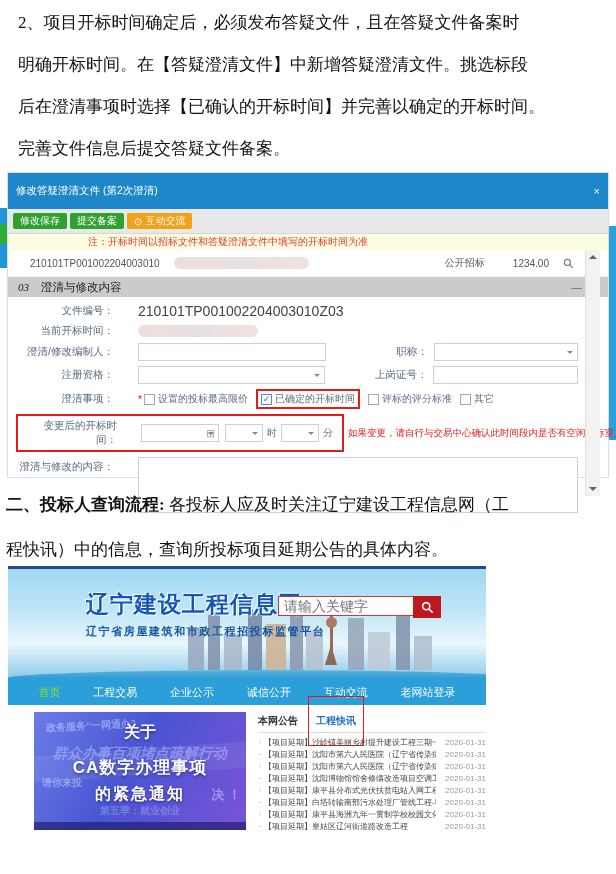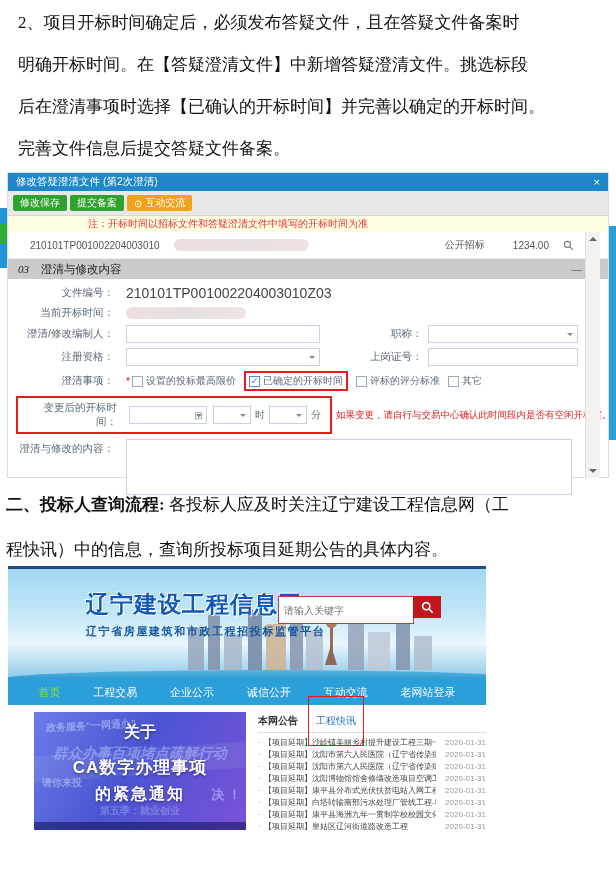--- a/index.html
+++ b/index.html
@@ -16,21 +16,21 @@
   
   .strip{position:absolute;left:0;width:7px;}
   .strip.blue1{top:208px;height:16px;background:#2196d6;}
   .strip.green1{top:224px;height:20px;background:#2fae3a;}
   .strip.blue2{top:244px;height:24px;background:#2196d6;}
   .rstrip{position:absolute;left:609px;top:226px;width:7px;height:214px;background:#2b9fd9;}
 
   
   .dlg{position:absolute;left:8px;top:173px;width:600px;height:304px;background:#fff;
        box-shadow:0 0 0 1px #d7dee6;font-size:10.5px;}
-  .dlg-title{height:18px;background:#1e87ca;color:#fff;display:flex;align-items:center;
+  .dlg-title{height:36px;background:#1e87ca;color:#fff;display:flex;align-items:center;
              padding:0 8px;font-size:10.5px;}
   .dlg-close{margin-left:auto;cursor:pointer;font-size:11px;line-height:1;}
   .dlg-toolbar{height:24px;background:#e8e8e8;border-bottom:1px solid #d6d6d6;
                display:flex;align-items:center;padding-left:5px;gap:3px;}
   .btn{display:inline-flex;align-items:center;height:16px;padding:0 7px;border-radius:2px;
        color:#fff;font-size:10px;cursor:pointer;}
   .btn.green{background:#2fa12f;}
   .btn.orange{background:#f0a219;gap:3px;}
   .dlg-note{height:16px;line-height:16px;background:#fcfce0;color:#e53935;font-size:10px;
             padding-left:80px;}
@@ -43,21 +43,21 @@
   .proj-method{margin-left:auto;}
   .proj-amount{margin-left:28px;text-align:center;}
   .proj-zoom{margin-left:14px;margin-right:8px;display:inline-flex;}
   .sec-bar{height:20px;background:#cbcbcb;display:flex;align-items:center;color:#222;
            padding-right:26px;}
   .sec-num{margin-left:10px;font-family:"Liberation Serif",serif;font-style:italic;font-size:11px;}
   .sec-title{margin-left:12px;font-size:11.5px;}
   .sec-collapse{margin-left:auto;color:#666;}
   .form{padding:6px 30px 0 8px;}
   .frow{display:flex;align-items:center;margin-bottom:5px;}
-  .flabel{width:98px;text-align:right;color:#5b6b7e;flex:none;margin-right:12px;font-size:10.5px;}
+  .flabel{width:98px;text-align:right;color:#5b6b7e;flex:none;margin-right:24px;font-size:10.5px;}
   .fvalue{color:#444;font-size:14px;}
   .inp{height:18px;border:1px solid #c6d2e0;background:#fff;box-sizing:border-box;
        font-size:10px;padding:0 4px;outline:none;}
   .sel{height:18px;border:1px solid #c6d2e0;background:#fff;box-sizing:border-box;
        position:relative;display:inline-flex;align-items:center;}
   .sel::after{content:"";position:absolute;right:4px;top:7px;border:3px solid transparent;
               border-top-color:#888;}
   .flabel2{width:72px;text-align:right;color:#5b6b7e;flex:none;margin:0 6px 0 30px;font-size:10.5px;}
   .star{color:#e02020;margin-right:2px;}
   .cb-item{display:inline-flex;align-items:center;margin-right:8px;color:#5b6b7e;font-size:10px;}
@@ -92,21 +92,21 @@
   .tower::after{content:"";position:absolute;bottom:0;left:-5px;width:0;height:0;
                 border-left:6px solid transparent;border-right:6px solid transparent;
                 border-bottom:20px solid #8d6a58;}
   .wave{position:absolute;bottom:0;left:-5px;width:110%;height:9px;
         background:linear-gradient(#5ab6e2,#2f9ad2);border-radius:100% 100% 0 0/200% 200% 0 0;}
   .logo{position:absolute;left:78px;top:20px;}
   .logo-title{font-size:23px;font-weight:bold;color:#1257b8;letter-spacing:1px;
               text-shadow:1px 1px 0 #fff,-1px -1px 0 #fff;}
   .logo-sub{margin-top:4px;font-size:11px;font-weight:bold;color:#17579e;letter-spacing:1.6px;}
   .search{position:absolute;left:270px;top:27px;display:flex;}
-  .search-input{width:136px;height:28px;border:1px solid #c43b3b;background:#fff;font-size:10px;
+  .search-input{width:136px;height:20px;border:1px solid #c43b3b;background:#fff;font-size:14px;
                 padding:0 5px;outline:none;box-sizing:border-box;}
   .search-btn{width:28px;height:22px;background:#c0161d;display:flex;align-items:center;
               justify-content:center;cursor:pointer;margin-left:-1px;}
   .site-nav{height:26px;background:#2b9fd9;display:flex;align-items:center;
             justify-content:space-around;padding:0 14px;font-size:11px;color:#fff;}
   .site-nav .nav-item{cursor:pointer;}
   .site-nav .nav-item.active{color:#8ce42c;}
   .promo{position:absolute;left:26px;top:146px;width:212px;height:118px;overflow:hidden;
          background:linear-gradient(120deg,#6b7ce8 0%,#4a55d2 45%,#7a52d8 100%);}
   .promo::before{content:"";position:absolute;left:-30px;top:36px;width:300px;height:26px;
@@ -120,21 +120,21 @@
   .p-right{right:5px;top:74px;font-size:13px;}
   .p-bot{left:0;right:0;bottom:12px;text-align:center;font-size:10px;color:rgba(190,205,255,0.35);}
   .p-front{position:absolute;left:0;right:0;text-align:center;color:#fff;font-weight:bold;
            text-shadow:0 1px 3px rgba(0,0,60,0.55);white-space:nowrap;}
   .p-f1{top:10px;font-size:16px;}
   .p-f2{top:44px;font-size:17px;letter-spacing:1px;}
   .p-f3{top:72px;font-size:16px;letter-spacing:2px;}
   .panel{position:absolute;left:250px;top:146px;width:228px;}
   .tabs{display:flex;align-items:center;height:17px;}
   .tab-plain{font-size:10px;font-weight:bold;color:#333;margin-right:10px;cursor:pointer;}
-  .tab-active{font-size:10px;font-weight:normal;color:#1a6fc4;border:1.5px solid #e21b1b;
+  .tab-active{font-size:10px;font-weight:bold;color:#1a6fc4;border:1.5px solid #e21b1b;
               padding:17px 7px;cursor:pointer;text-align:right;}
   .tab-divider{border-bottom:1px solid #ddd;margin:3px 0 3px;}
   .news-row{display:flex;align-items:center;height:12px;font-size:8px;color:#444;}
   .bullet{width:6px;color:#888;flex:none;}
   .news-title{flex:1;overflow:hidden;white-space:nowrap;cursor:pointer;}
   .news-date{width:50px;text-align:right;color:#999;flex:none;}
 
   .zoom-svg{display:inline-flex;}
 </style>
 </head>

